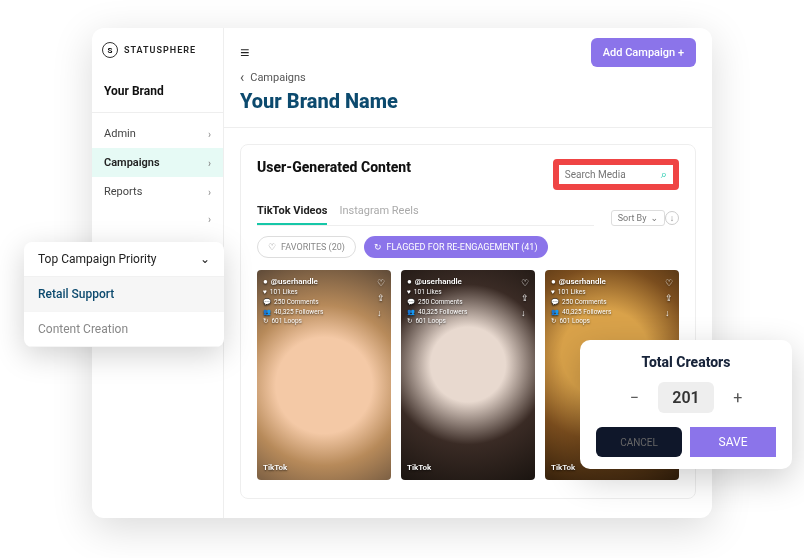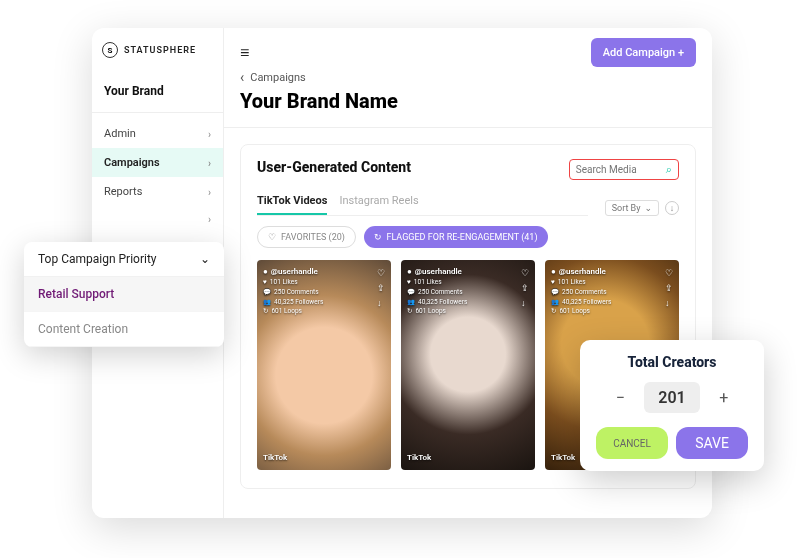--- a/index.html
+++ b/index.html
@@ -22,35 +22,35 @@
   .nav-item.active { background: #e6faf5; font-weight:600; color:#222; }
   .chev { font-size: 10px; color:#888; }
 
   
   .main { flex:1; display:flex; flex-direction:column; }
   .topbar { display:flex; align-items:center; justify-content:space-between; padding: 10px 16px 0 16px; }
   .hamburger { font-size: 16px; color:#222; cursor:pointer; }
   .add-btn { background:#8b74ea; color:#fff; border:none; border-radius:6px; padding:8px 12px; font-size:11px; font-weight:500; cursor:pointer; }
   .breadcrumb-row { display:flex; align-items:center; gap:6px; padding: 2px 16px 0 16px; font-size:11px; color:#555; }
   .back-chev { font-size: 14px; color:#555; }
-  .page-title { font-size: 20px; font-weight:800; padding: 4px 0 14px 16px; color:#000000;}
+  .page-title { font-size: 20px; font-weight:800; padding: 4px 0 14px 16px; color:#0c4a6e;}
   .hr { height:1px; background:#eee; }
 
   .panel { margin: 16px; background:#fff; border:1px solid #eee; border-radius:8px; padding: 14px 16px 18px 16px; }
   .panel-head { display:flex; justify-content:space-between; }
   .panel-title { font-size: 14px; font-weight:800; color:#111;}
-  .search-wrap { display:flex; align-items:center; border:1px solid #ef4444; border-radius:4px; padding:3px 6px; gap:0; }
+  .search-wrap { display:flex; align-items:center; border:6px solid #ef4444; border-radius:4px; padding:3px 6px; gap:6px; }
   .search-wrap input { border:none; outline:none; font-size:10px; width:90px; }
   .search-ic { color:#16c7a8; font-size:11px; }
 
   .tabs-row { display:flex; justify-content:space-between; align-items:flex-end; margin-top:14px; }
   .tabs { display:flex; gap:12px; border-bottom:1px solid #eee; flex:1; }
   .tab { font-size:11px; padding-bottom:6px; color:#aaa; cursor:pointer; }
   .tab.active { color:#222; font-weight:700; border-bottom:2px solid #16c7a8; }
-  .sort-wrap { display:flex; align-items:center; gap:6px; font-size:9px; color:#777; margin-left:17px; }
+  .sort-wrap { display:flex; align-items:center; font-size:9px; color:#777; margin-left:17px; }
   .sort-box { border:1px solid #ddd; border-radius:3px; padding:2px 6px; display:flex; align-items:center; gap:4px; }
   .dl-ic { width:14px; height:14px; border:1px solid #ccc; border-radius:50%; display:flex; align-items:center; justify-content:center; font-size:9px; color:#888; }
 
   .chips { display:flex; gap:8px; margin-top:10px; }
   .chip { border-radius:14px; font-size:9px; padding:5px 10px; display:flex; align-items:center; gap:5px; cursor:pointer; }
   .chip.fav { border:1px solid #ddd; color:#888; background:#fff; }
   .chip.flag { background:#8b74ea; color:#fff; }
 
   .thumbs { display:flex; gap:10px; margin-top:12px; }
   .thumb { flex:1; position:relative; border-radius:4px; overflow:hidden; height:210px; }
@@ -63,34 +63,34 @@
   .thumb .side-ic { position:absolute; top:8px; right:6px; display:flex; flex-direction:column; gap:5px; color:#fff; font-size:9px; text-shadow:0 1px 2px rgba(0,0,0,0.7);}
   .thumb .tt { position:absolute; left:6px; bottom:8px; color:#fff; font-size:8px; font-weight:600; text-shadow:0 1px 2px rgba(0,0,0,0.7);}
 
   
   .dd-card {
     position:absolute; top: 242px; left: 24px; width: 200px; background:#fff;
     border-radius:8px; box-shadow:0 8px 30px rgba(0,0,0,0.18); overflow:hidden;
   }
   .dd-head { display:flex; justify-content:space-between; align-items:center; padding:10px 14px; font-size:12px; color:#222; border-bottom:1px solid #f1f1f1; }
   .dd-item { padding:10px 14px; font-size:12px; color:#888; border-bottom:1px solid #f5f5f5; cursor:pointer; }
-  .dd-item.sel { background:#f6f6f6; color:#701a75; font-weight:500; }
+  .dd-item.sel { background:#f6f6f6; color:#0c4a6e; font-weight:500; }
 
   
   .counter-card {
-    position:absolute; top: 340px; left: 580px; width: 184px; background:#fff;
+    position:absolute; top: 340px; left: 580px; width: 212px; background:#fff;
     border-radius:10px; box-shadow:0 10px 34px rgba(0,0,0,0.2); padding:14px 16px 12px 16px;
   }
   .counter-title { text-align:center; font-size:14px; font-weight:800; color:#18243a; }
   .counter-row { display:flex; align-items:center; justify-content:center; gap:14px; margin-top:12px; }
   .step-btn { font-size:16px; color:#555; cursor:pointer; width:20px; text-align:center; }
   .count-val { background:#eee; border-radius:6px; padding:6px 14px; font-size:16px; font-weight:600; color:#333; }
   .counter-actions { display:flex; gap:8px; margin-top:14px; }
-  .btn-cancel { flex:1; background:#bef264; color:#666; border:none; border-radius:12px; padding:8px 0; font-size:10px; cursor:pointer; }
-  .btn-save { flex:1; background:#8b74ea; color:#fff; border:none; border-radius:12px; padding:8px 0; font-size:14px; cursor:pointer; }
+  .btn-cancel { flex:1; background:#0f172a; color:#666; border:none; border-radius:6px; padding:8px 0; font-size:10px; cursor:pointer; }
+  .btn-save { flex:1; background:#8b74ea; color:#fff; border:none; border-radius:0; padding:8px 0; font-size:12px; cursor:pointer; }
 </style>
 </head>
 <body>
 
 <div class="app">
 
   <aside class="sidebar">
     <div class="logo-row">
       <span class="logo-mark">S</span>
       <span class="logo-text">STATUSPHERE</span>

